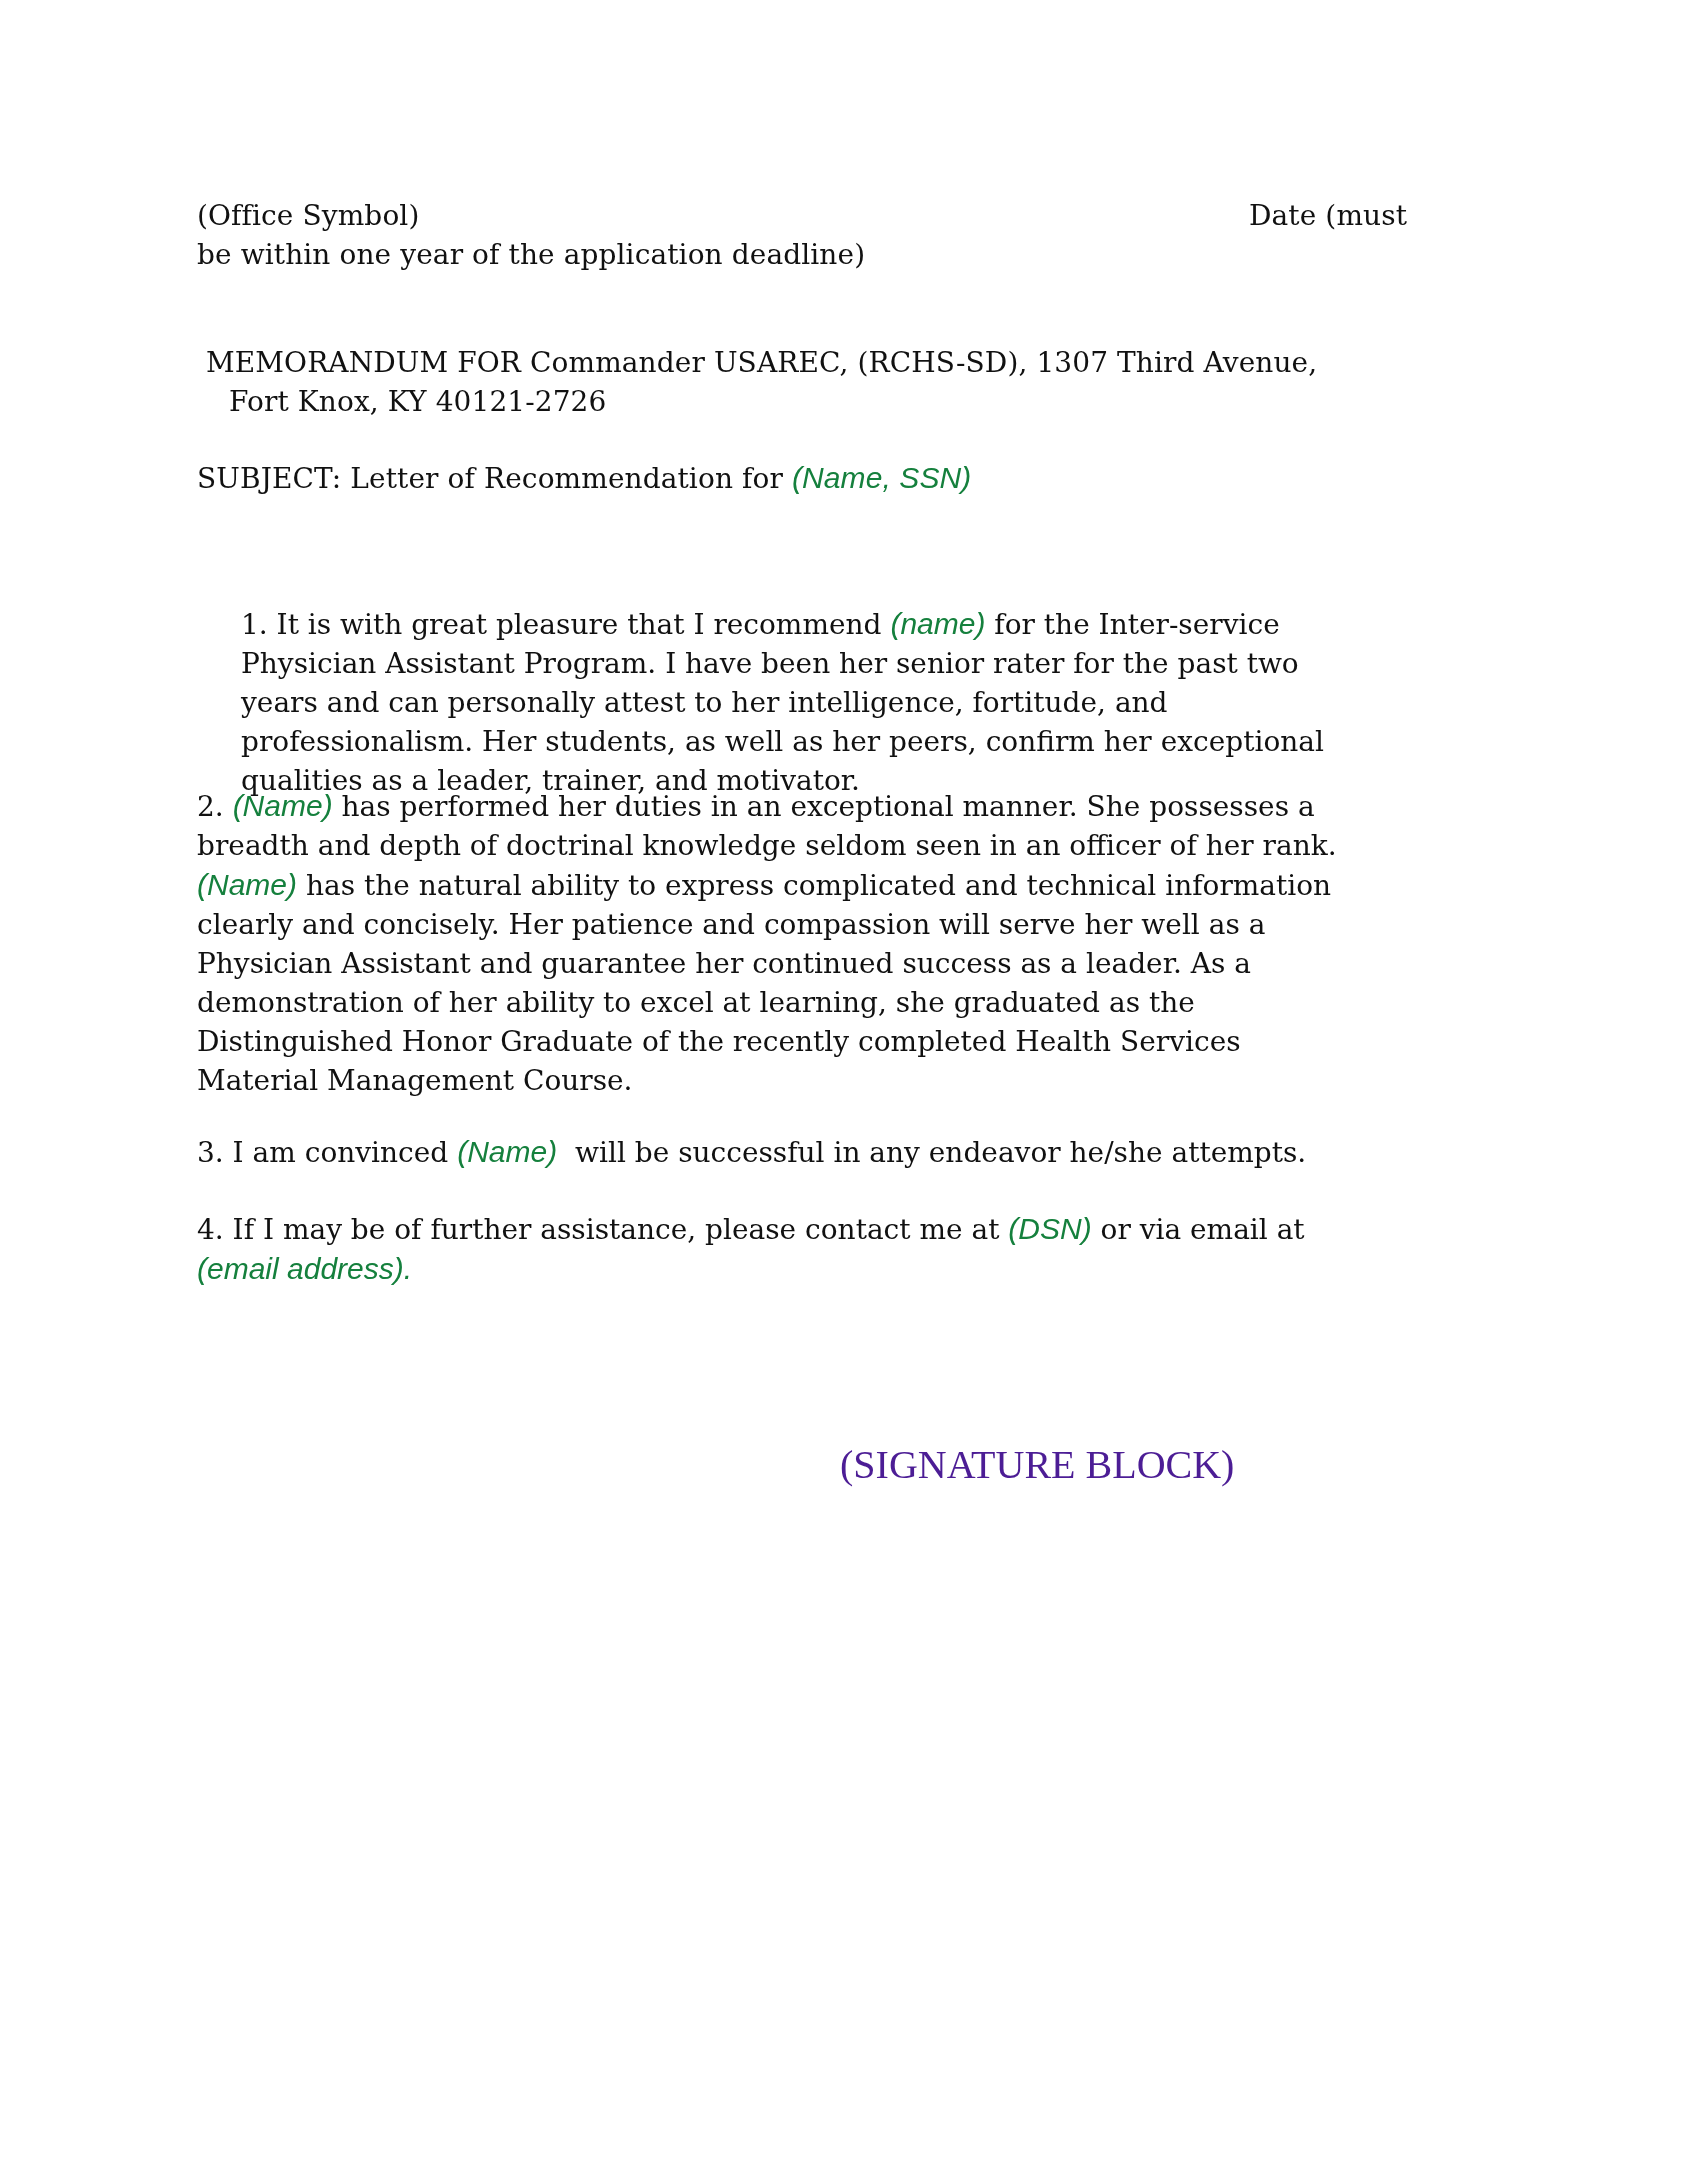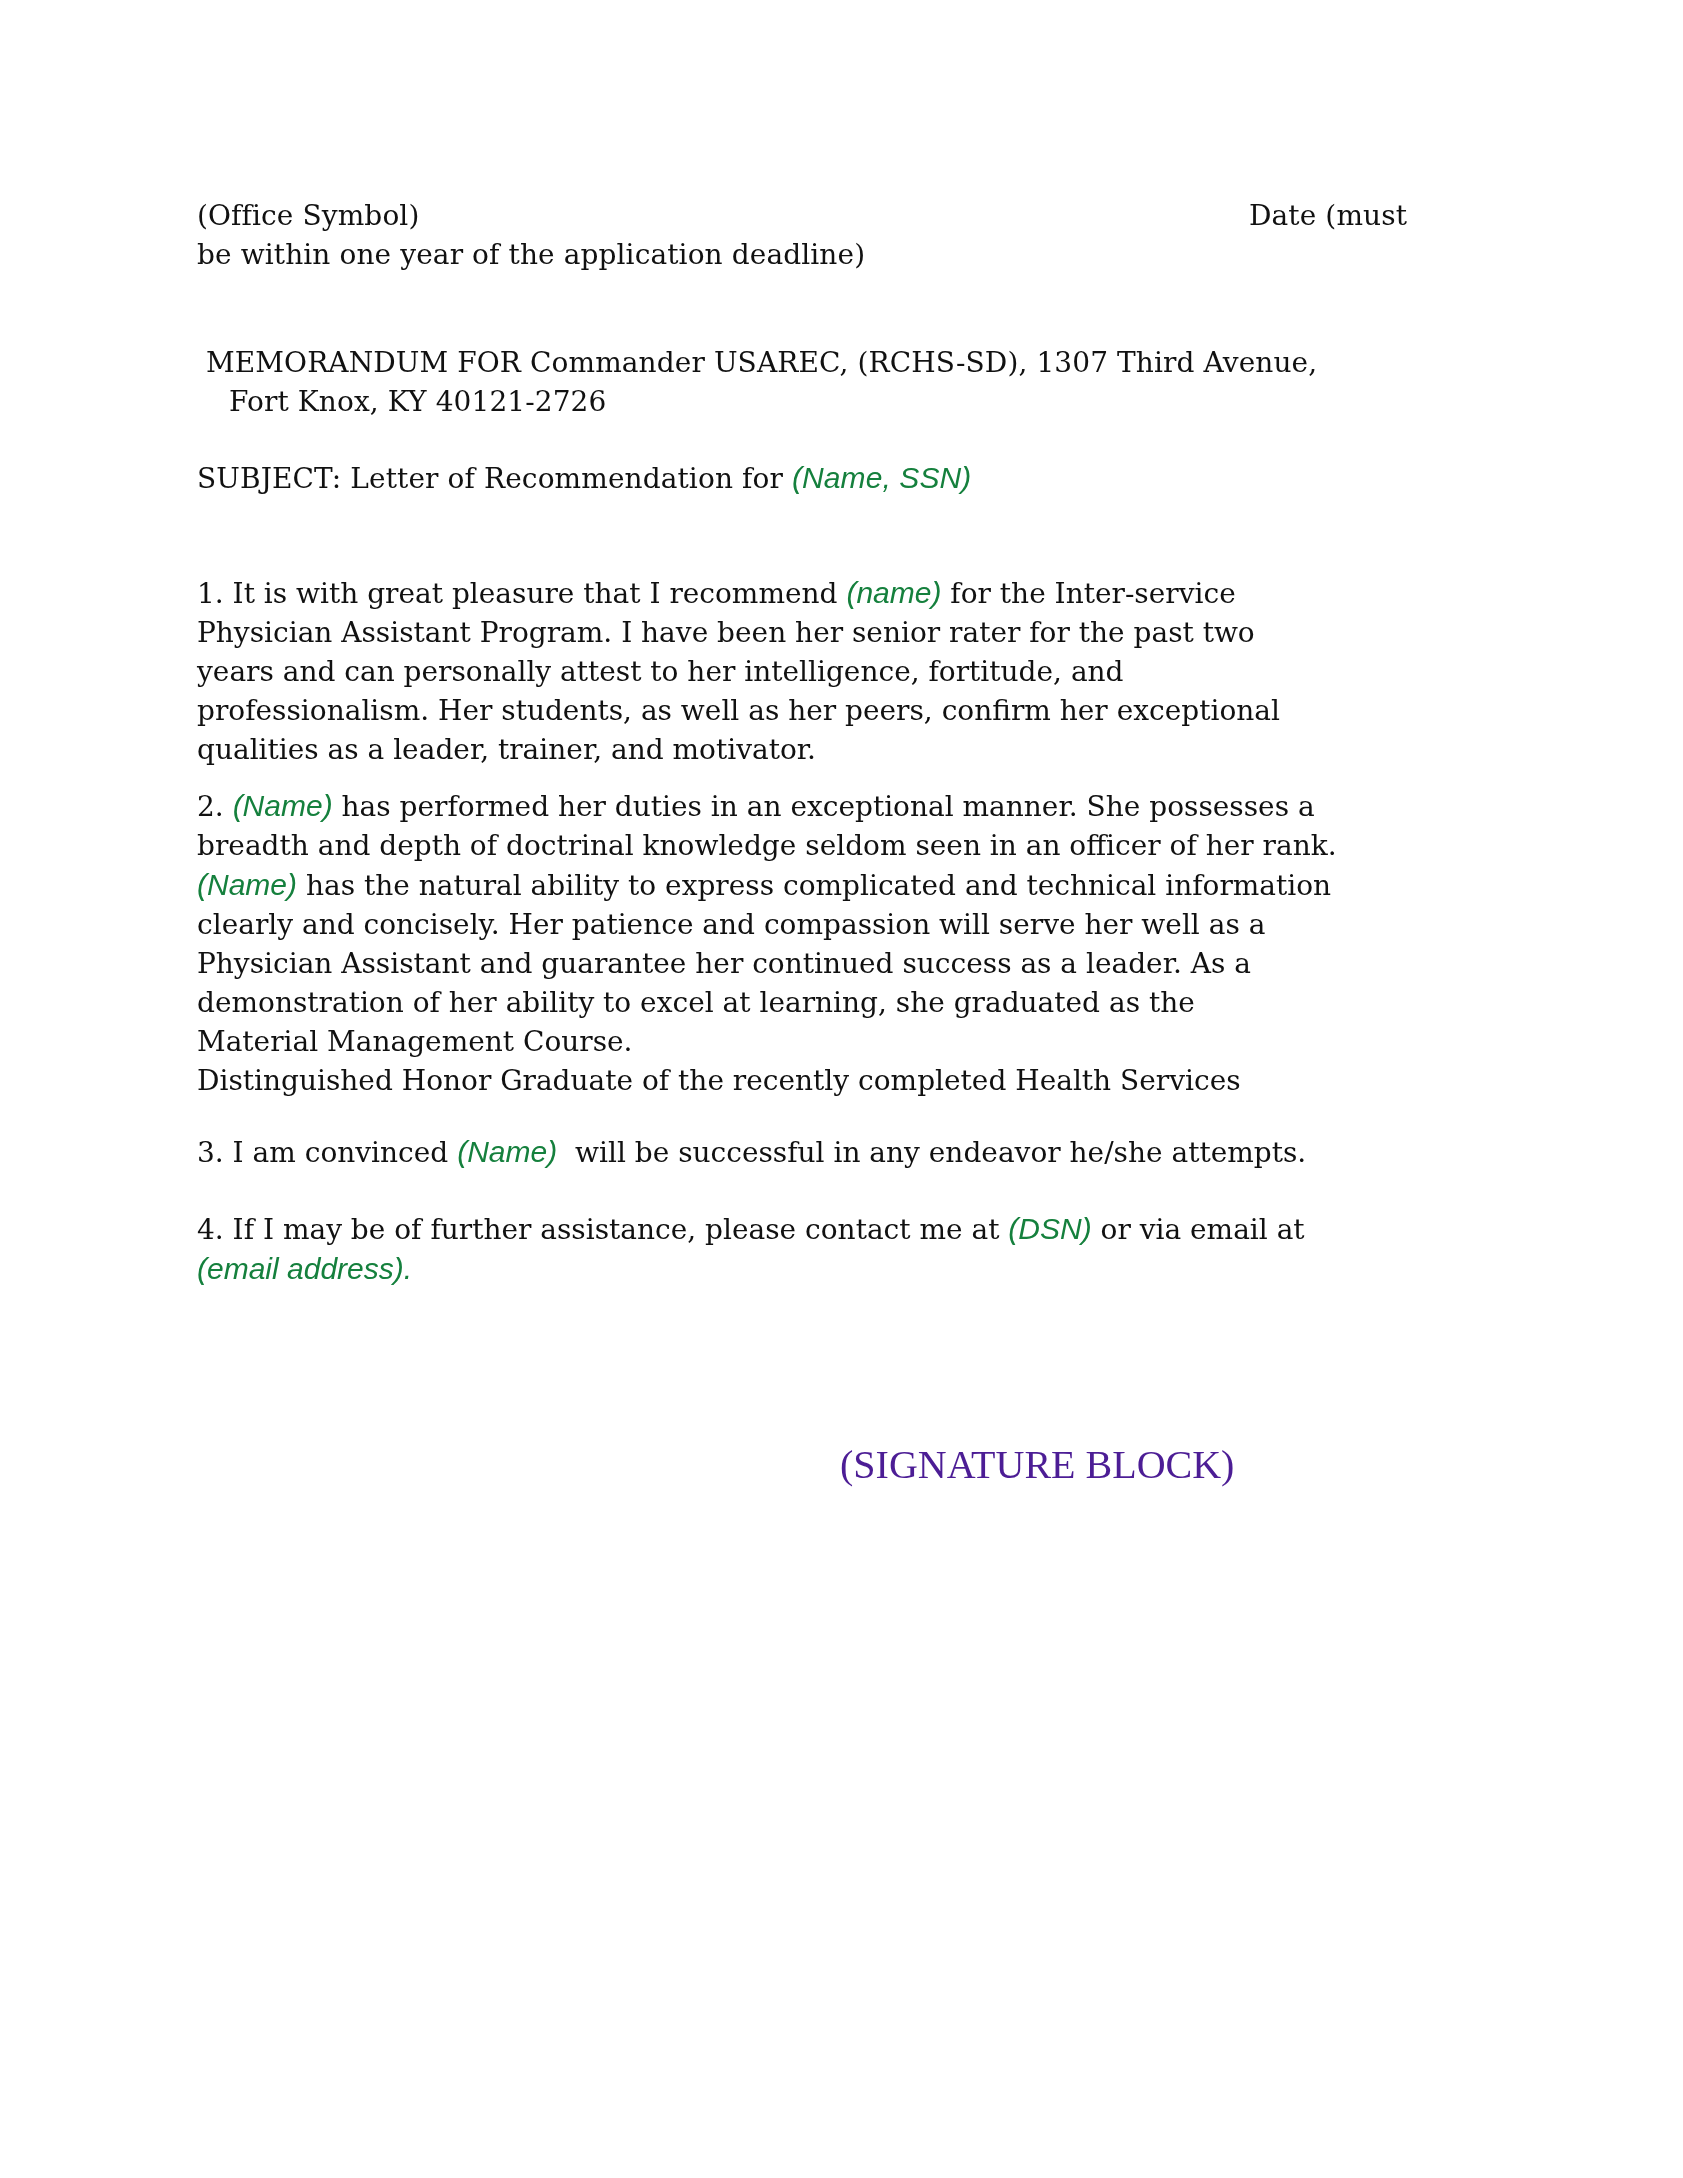--- a/index.html
+++ b/index.html
@@ -21,37 +21,37 @@
   <div class="line" style="top:196px; left:1249px;">Date (must</div>
   <div class="line" style="top:235px;">be within one year of the application deadline)</div>
 
   <div class="line" style="top:343px; white-space:pre;"> MEMORANDUM FOR Commander USAREC, (RCHS-SD), 1307 Third Avenue,</div>
   <div class="line" style="top:382px;margin-left:32px;">Fort Knox, KY 40121-2726</div>
 
   <div class="line" style="top:458px;">
     <span style="white-space:pre;">SUBJECT: Letter of Recommendation for </span><span class="red">(Name, SSN)</span>
   </div>
 
-  <div class="para" style="top:573px;">
+  <div class="para" style="top:604px;margin-left:44px;">
     <span class="l"><span style="white-space:pre;">1. It is with great pleasure that I recommend </span><span class="red">(name)</span><span style="white-space:pre;"> for the Inter-service</span></span>
     <span class="l">Physician Assistant Program. I have been her senior rater for the past two</span>
     <span class="l">years and can personally attest to her intelligence, fortitude, and</span>
     <span class="l">professionalism. Her students, as well as her peers, confirm her exceptional</span>
     <span class="l">qualities as a leader, trainer, and motivator.</span>
   </div>
 
   <div class="para" style="top:786px;">
     <span class="l"><span style="white-space:pre;">2. </span><span class="red">(Name)</span><span style="white-space:pre;"> has performed her duties in an exceptional manner. She possesses a</span></span>
     <span class="l">breadth and depth of doctrinal knowledge seldom seen in an officer of her rank.</span>
     <span class="l"><span class="red">(Name)</span><span style="white-space:pre;"> has the natural ability to express complicated and technical information</span></span>
     <span class="l">clearly and concisely. Her patience and compassion will serve her well as a</span>
     <span class="l">Physician Assistant and guarantee her continued success as a leader. As a</span>
     <span class="l">demonstration of her ability to excel at learning, she graduated as the</span>
+    <span class="l">Distinguished Honor Graduate of the recently completed Health Services</span>
     <span class="l">Material Management Course.</span>
-    <span class="l">Distinguished Honor Graduate of the recently completed Health Services</span>
   </div>
 
   <div class="para" style="top:1132px;">
     <span class="l"><span style="white-space:pre;">3. I am convinced </span><span class="red">(Name)</span><span style="white-space:pre;">  will be successful in any endeavor he/she attempts.</span></span>
   </div>
 
   <div class="para" style="top:1209px;">
     <span class="l"><span style="white-space:pre;">4. If I may be of further assistance, please contact me at </span><span class="red">(DSN)</span><span style="white-space:pre;"> or via email at</span></span>
     <span class="l"><span class="red">(email address).</span></span>
   </div>

